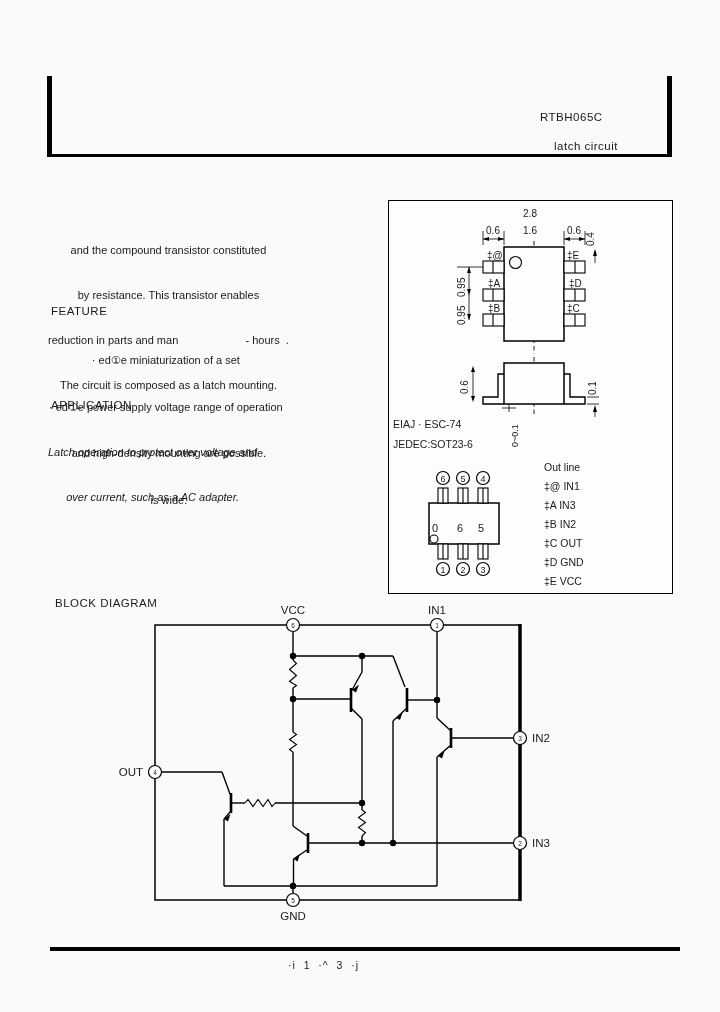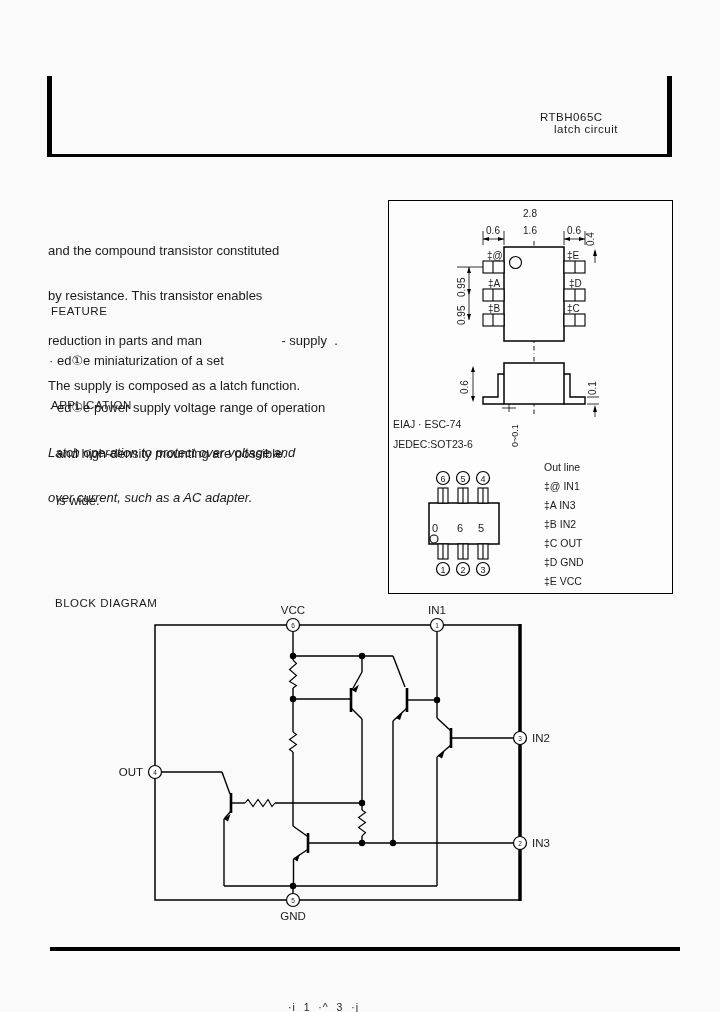--- a/index.html
+++ b/index.html
@@ -4,27 +4,27 @@
 <style>
   html,body{margin:0;padding:0;}
   body{
     width:720px;height:1012px;position:relative;overflow:hidden;
     background:#fafafa;color:#1a1a1a;
     font-family:"Liberation Sans","DejaVu Sans",sans-serif;
   }
   .abs{position:absolute;}
   .pre{white-space:pre;}
   .bar{background:#000;}
-  .txt11{font-size:13px;line-height:15px;}
+  .txt11{font-size:11px;line-height:15px;text-align:center;}
   .hdr-part{font-size:11.5px;letter-spacing:0.5px;}
   .hdr-sub{font-size:11.5px;letter-spacing:0.5px;}
   .sec-title{font-size:11.5px;letter-spacing:0.5px;text-align:right;}
   .pkgbox{border:1.2px solid #000;background:#fdfdfd;}
   .bd-title{font-size:11.5px;letter-spacing:0.5px;}
-  .footer-txt{font-size:10.5px;letter-spacing:1px;margin-top:42px;}
+  .footer-txt{font-size:10.5px;letter-spacing:1px;}
   svg text{fill:#1a1a1a;}
   svg .ln{stroke:#000;stroke-width:1.4;fill:none;}
   svg .ln2{stroke:#000;stroke-width:1.1;fill:none;}
   svg .bar-t{stroke:#000;stroke-width:2.6;fill:none;}
   svg .thin{stroke:#000;stroke-width:0.8;fill:none;}
   svg .dash{stroke:#000;stroke-width:0.9;fill:none;stroke-dasharray:4.5,3;}
   svg .dot{fill:#000;stroke:none;}
   svg .arr{fill:#000;stroke:none;}
   svg .term{fill:#fff;stroke:#000;stroke-width:1.2;}
   svg .body-rect{fill:#fdfdfd;stroke:#000;stroke-width:1.5;}
@@ -36,27 +36,27 @@
   svg .t115{font-size:11.5px;}
   svg .t7{font-size:6.5px;}
 </style>
 </head>
 <body>
 
 <div class="abs bar" style="left:47px;top:76px;width:5px;height:81px;"></div>
 <div class="abs bar" style="left:667px;top:76px;width:5px;height:81px;"></div>
 <div class="abs bar" style="left:47px;top:154px;width:625px;height:2.5px;"></div>
 <div class="abs hdr-part" style="left:540px;top:111px;">RTBH065C</div>
-<div class="abs hdr-sub" style="left:554px;top:123px;text-align:center;">latch circuit</div>
+<div class="abs hdr-sub" style="left:554px;top:140px;text-align:center;">latch circuit</div>
 
 <div class="abs txt11 pre" style="left:48px;top:213px;">
   <div>and the compound transistor constituted</div>
   <div>by resistance. This transistor enables</div>
-  <div>reduction in parts and man                      - supply  .</div>
-  <div>The supply is composed as a latch function.</div>
+  <div>reduction in parts and man                      - hours  .</div>
+  <div>The circuit is composed as a latch mounting.</div>
 </div>
 
 <div class="abs sec-title" style="left:51px;top:305px;">FEATURE</div>
 <div class="abs txt11 pre" style="left:49px;top:322px;line-height:15.5px;">
   <div>· ed①e miniaturization of a set</div>
   <div>· ed①e power supply voltage range of operation</div>
   <div>  and high-density mounting are possible.</div>
   <div>  is wide.</div>
 </div>
 

